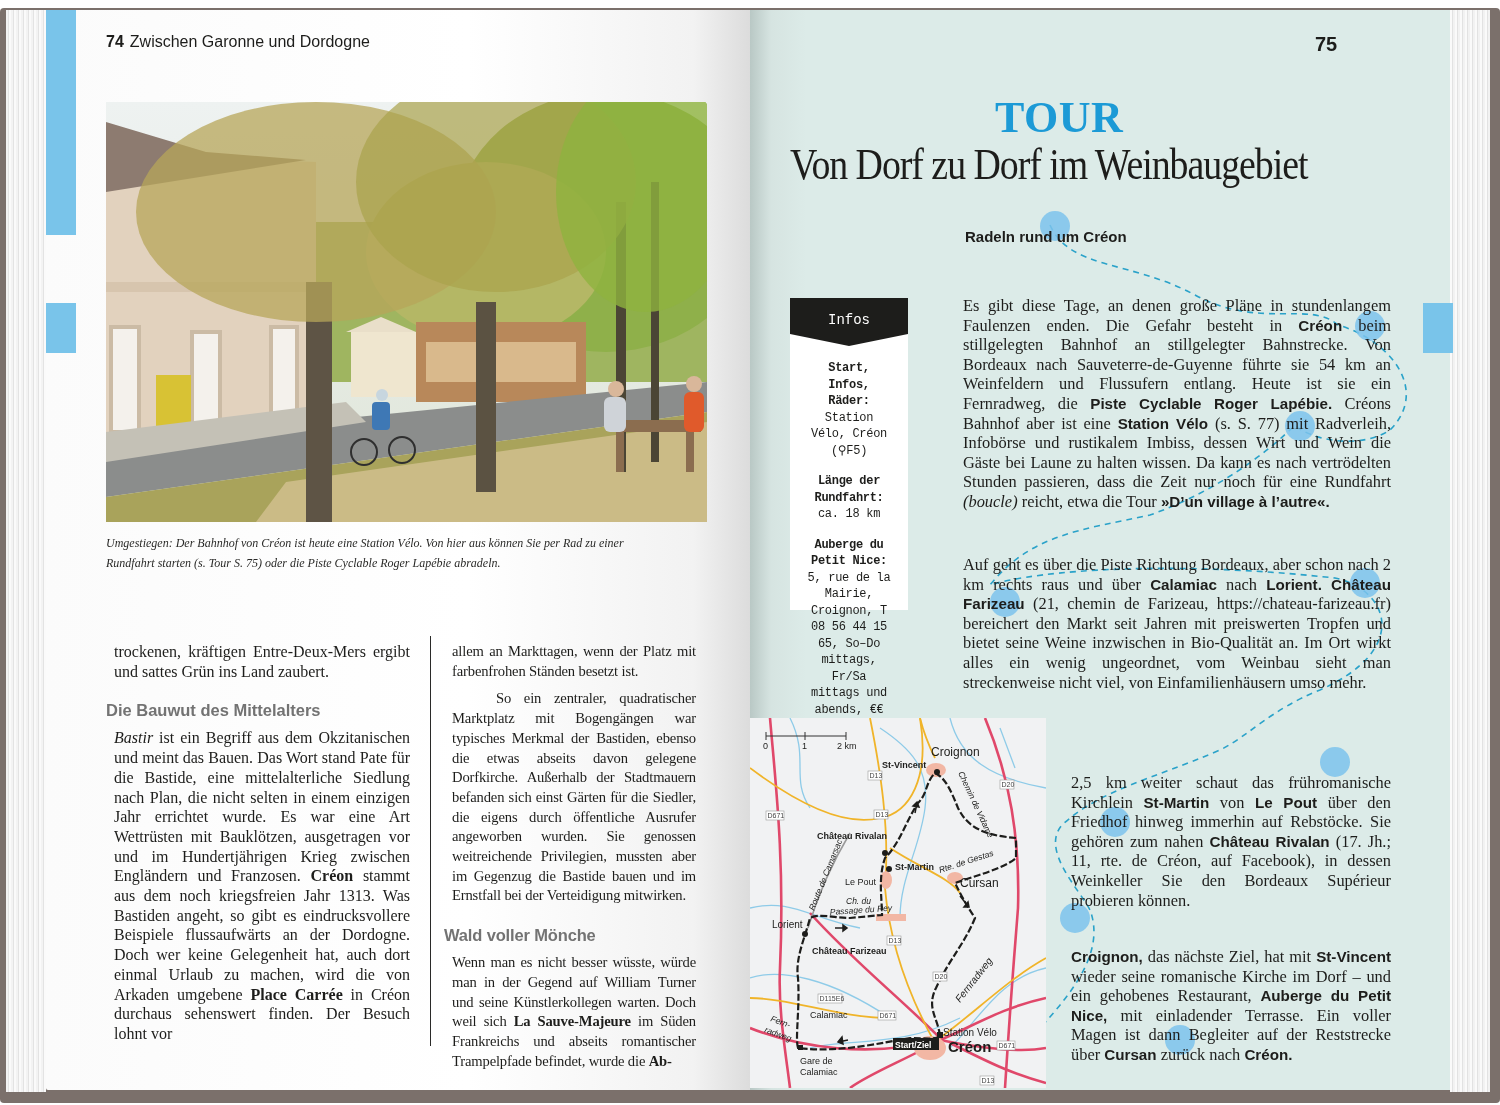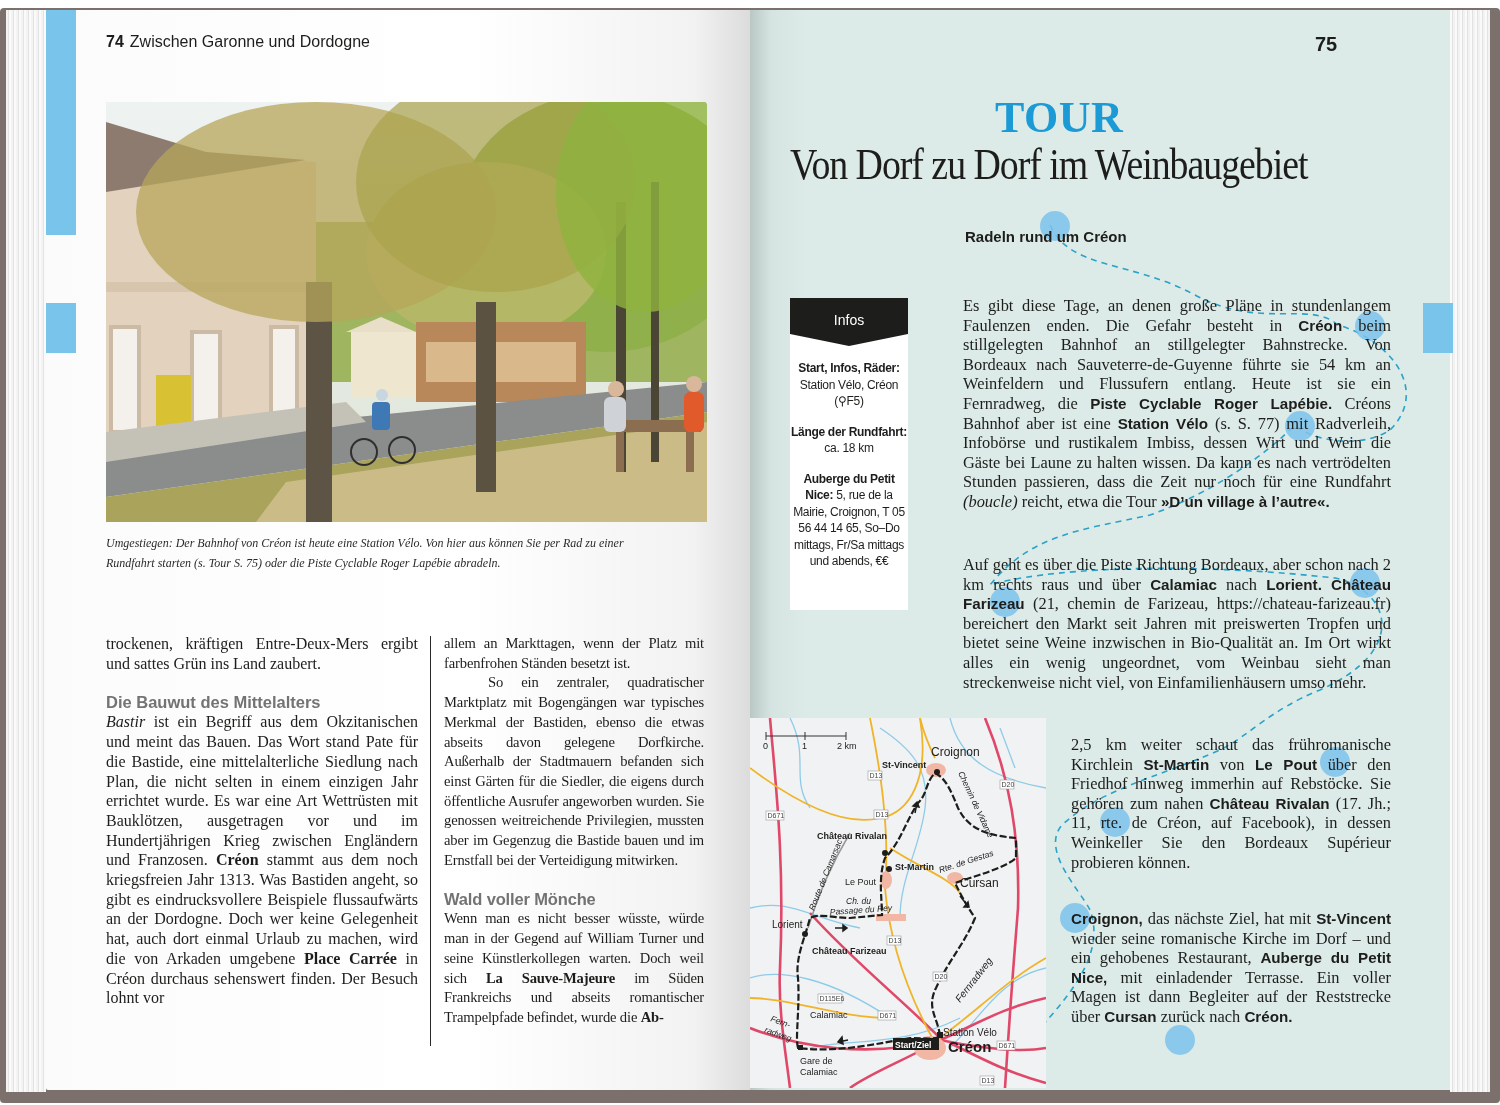--- a/index.html
+++ b/index.html
@@ -25,47 +25,47 @@
   
   .running-head { position: absolute; left: 106px; top: 33px; font-family: "Liberation Sans", sans-serif; font-size: 16px; color: #1d1d1b; }
   .running-head .num { font-weight: bold; margin-right: 6px; }
 
   .photo { position: absolute; left: 106px; top: 102px; width: 601px; height: 420px; overflow: hidden;
     background: linear-gradient(180deg, #e9eef0 0%, #cfd7c4 30%, #a9b16b 55%, #8c9347 75%, #b7ab7c 100%); }
 
   .caption { position: absolute; left: 106px; top: 533px; width: 560px; font-style: italic; font-size: 12px; line-height: 20px; color: #2a2a28; }
 
   .col { position: absolute; font-size: 16px; line-height: 19.7px; text-align: justify; hyphens: manual; }
-  .col p { margin: 0; }
+  .col p { margin: 8px; }
   .col .indent { text-indent: 44px; }
   .col h3 { font-family: "Liberation Sans", sans-serif; font-weight: bold; color: #737373; font-size: 16.5px; line-height: 20px; margin-top: 19px; margin-bottom: 0; }
   .col .b { font-weight: bold; }
   .col .i { font-style: italic; }
   .col-left-1 { left: 106px; top: 634px; width: 312px; }
   .col-left-2 { left: 444px; top: 634px; width: 260px; font-size: 14.6px; letter-spacing: -0.15px; }
   .col-rule { position: absolute; left: 430px; top: 636px; width: 1px; height: 410px; background: #2a2a28; }
 
   
   .folio-right { position: absolute; left: 1315px; top: 33px; font-family: "Liberation Sans", sans-serif; font-weight: bold; font-size: 20px; }
   .tour-kicker { position: absolute; left: 995px; top: 92px; font-family: "Liberation Serif", serif; font-weight: bold; font-size: 44px; color: #1c9ad6; letter-spacing: 0.5px; }
   .tour-title { position: absolute; left: 790px; top: 138px; font-family: "Liberation Serif", serif; font-size: 44px; line-height: 54px; color: #1d1d1b; letter-spacing: -1.2px; transform: scaleX(0.86); transform-origin: left top; white-space: nowrap; }
   .tour-subtitle { position: absolute; left: 965px; top: 228px; font-family: "Liberation Sans", sans-serif; font-weight: bold; font-size: 15px; }
 
-  .infobox { position: absolute; left: 790px; top: 298px; width: 118px; height: 312px; background: #ffffff; text-align: center; font-family: Liberation Sans, sans-serif; font-size: 12px; line-height: 16.5px; color: #1d1d1b; }
+  .infobox { position: absolute; left: 790px; top: 298px; width: 118px; height: 312px; background: #ffffff; text-align: center; font-family: Liberation Mono, monospace; font-size: 12px; line-height: 16.5px; color: #1d1d1b; }
   .infobox-head { position: relative; height: 48px; background: #1d1d1b; color: #fff; font-size: 14px; line-height: 44px;
     clip-path: polygon(0 0, 100% 0, 100% 75%, 50% 100%, 0 75%); }
-  .infobox-entry { padding: 0 0; margin-top: 14px; letter-spacing: -0.3px; }
+  .infobox-entry { padding: 0 16px; margin-top: 14px; letter-spacing: -0.3px; }
   .infobox-entry .lbl { font-weight: bold; }
 
   .col-right { position: absolute; left: 963px; width: 428px; font-size: 16.4px; line-height: 19.6px; text-align: justify; }
   .col-right .sans { font-family: "Liberation Sans", sans-serif; font-weight: bold; font-size: 15.2px; }
   .col-right .i { font-style: italic; }
   .cr1 { top: 296px; }
   .cr2 { top: 555px; }
-  .col-right-narrow { position: absolute; left: 1071px; width: 320px; font-size: 16.4px; line-height: 19.6px; text-align: justify; }
+  .col-right-narrow { position: absolute; left: 1071px; width: 320px; font-size: 16.4px; line-height: 19.6px; text-align: justify; margin-top: 38px; }
   .col-right-narrow .sans { font-family: "Liberation Sans", sans-serif; font-weight: bold; font-size: 15.2px; }
   .cr3 { top: 735px; }
   .cr4 { top: 909px; }
 
   .dot { position: absolute; width: 30px; height: 30px; border-radius: 50%; background: #7cc3ec; opacity: 0.85; }
   .route-overlay { position: absolute; left: 750px; top: 190px; width: 700px; height: 880px; pointer-events: none; }
 
   .map { position: absolute; left: 750px; top: 718px; width: 296px; height: 370px; overflow: hidden; background: #f1f2f3; }
   .map svg text { font-family: "Liberation Sans", sans-serif; }
 </style>
@@ -186,21 +186,21 @@
     <span class="lbl">Start, Infos, Räder:</span><br>
     <span>Station Vélo, Créon</span><br>
     (<span>⚲</span><span>F5</span>)
   </div>
   <div class="infobox-entry">
     <span class="lbl">Länge der Rundfahrt:</span>
     <span>ca. 18 km</span>
   </div>
   <div class="infobox-entry">
     <span class="lbl">Auberge du Petit Nice:</span>
-    <span>5, rue de la Mairie, Croignon, T 05 56 44 14 65, So–Do mittags, Fr/Sa mittags und abends, €€</span>
+    <span>5, rue de la Mairie, Croignon, T 08 56 44 15 65, So–Do mittags, Fr/Sa mittags und abends, €€</span>
   </div>
 </div>
 
 <div class="col-right cr1"><span>Es gibt diese Tage, an denen große Pläne in stundenlangem Faulenzen enden. Die Gefahr besteht in </span><span class="sans">Créon</span><span> beim stillgelegten Bahnhof an stillgelegter Bahnstrecke. Von Bordeaux nach Sauveterre-de-Guyenne führte sie 54 km an Weinfeldern und Flussufern entlang. Heute ist sie ein Fernradweg, die </span><span class="sans">Piste Cyclable Roger Lapébie.</span><span> Créons Bahnhof aber ist eine </span><span class="sans">Station Vélo</span><span> (s. S. 77) mit Radverleih, Infobörse und rustikalem Imbiss, dessen Wirt und Wein die Gäste bei Laune zu halten wissen. Da kann es nach vertrödelten Stunden passieren, dass die Zeit nur noch für eine Rundfahrt </span><span class="i">(boucle)</span><span> reicht, etwa die Tour </span><span class="sans">»D’un village à l’autre«.</span></div>
 
 <div class="col-right cr2"><span>Auf geht es über die Piste Richtung Bordeaux, aber schon nach 2 km rechts raus und über </span><span class="sans">Calamiac</span><span> nach </span><span class="sans">Lorient.</span><span> </span><span class="sans">Château Farizeau</span><span> (21, chemin de Farizeau, https://chateau-farizeau.fr) bereichert den Markt seit Jahren mit preiswerten Tropfen und bietet seine Weine inzwischen in Bio-Qualität an. Im Ort wirkt alles ein wenig ungeordnet, vom Weinbau sieht man streckenweise nicht viel, von Einfamilienhäusern umso mehr.</span></div>
 
 <div class="col-right-narrow cr3"><span>2,5 km weiter schaut das frühromanische Kirchlein </span><span class="sans">St-Martin</span><span> von </span><span class="sans">Le Pout</span><span> über den Friedhof hinweg immerhin auf Rebstöcke. Sie gehören zum nahen </span><span class="sans">Château Rivalan</span><span> (17. Jh.; 11, rte. de Créon, auf Facebook), in dessen Weinkeller Sie den Bordeaux Supérieur probieren können.</span></div>
 
 <div class="col-right-narrow cr4"><span class="sans">Croignon,</span><span> das nächste Ziel, hat mit </span><span class="sans">St-Vincent</span><span> wieder seine romanische Kirche im Dorf – und ein gehobenes Restaurant, </span><span class="sans">Auberge du Petit Nice,</span><span> mit einladender Terrasse. Ein voller Magen ist dann Begleiter auf der Reststrecke über </span><span class="sans">Cursan</span><span> zurück nach </span><span class="sans">Créon.</span></div>

